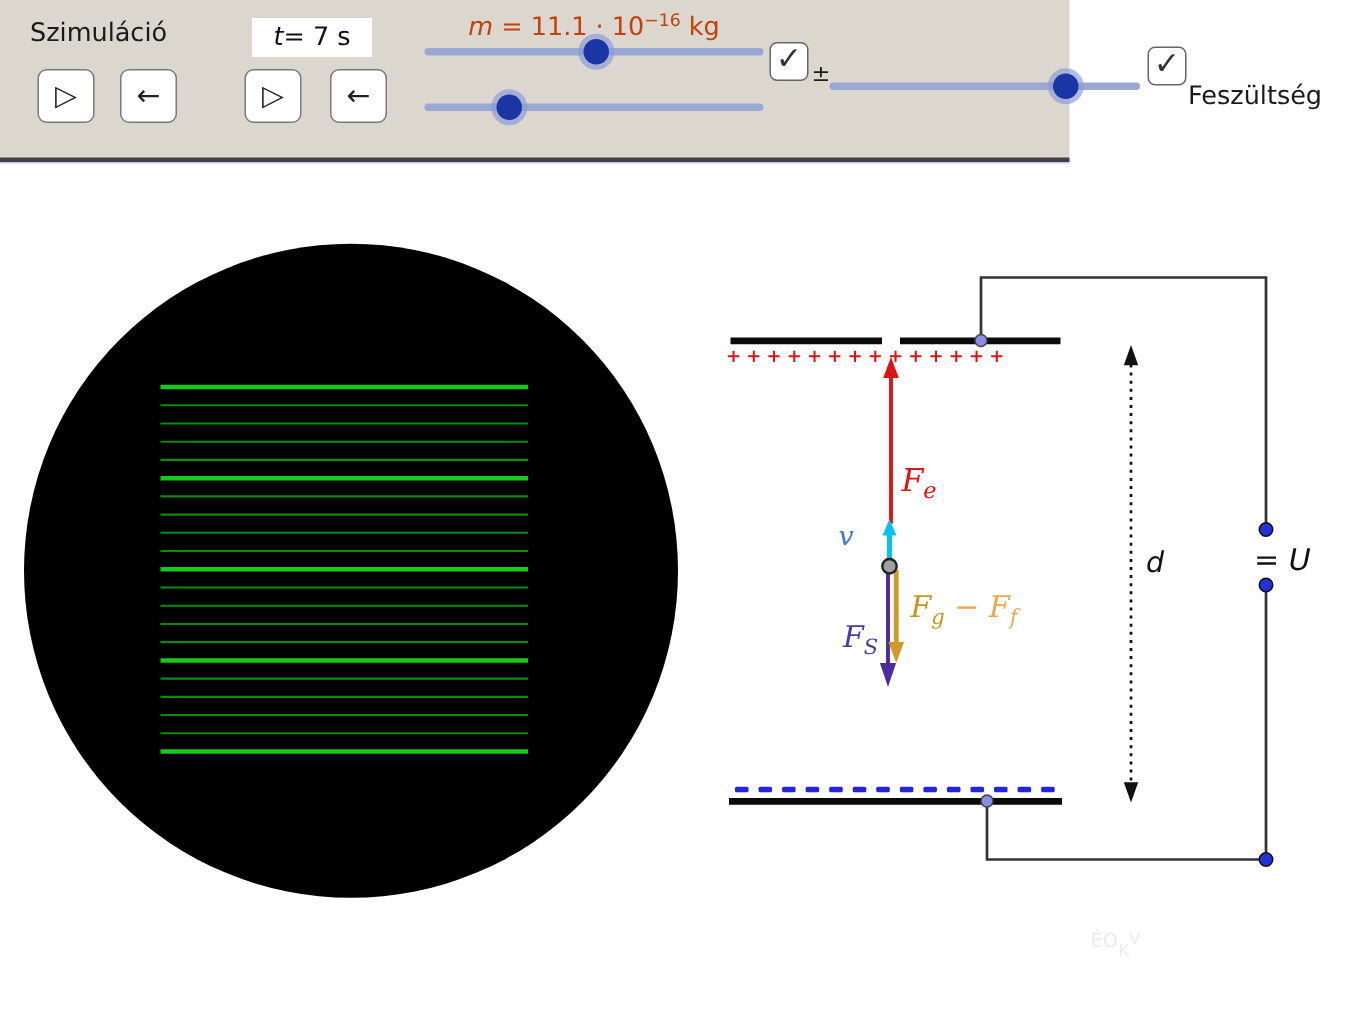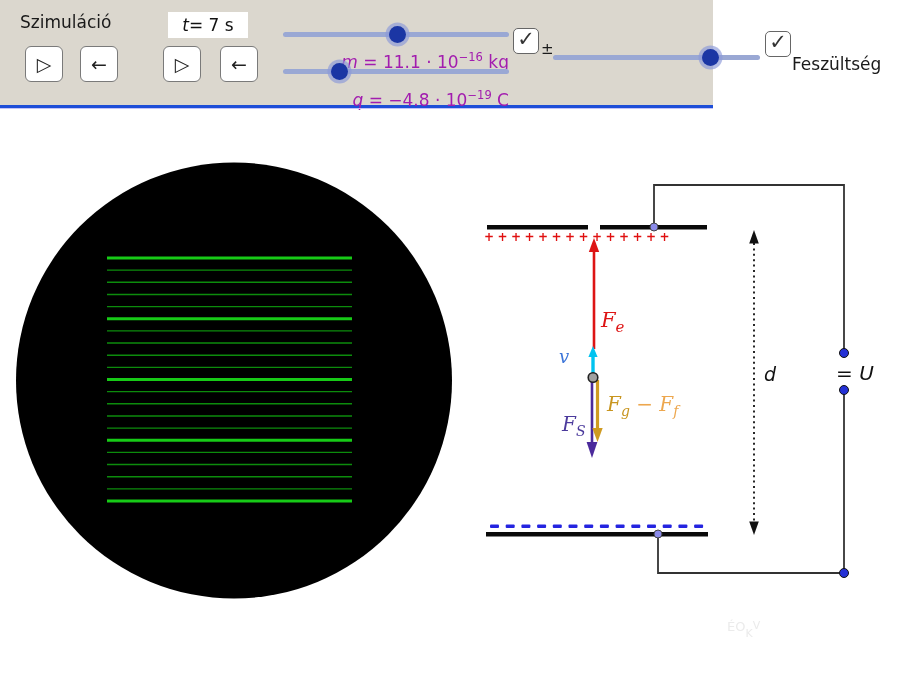--- a/index.html
+++ b/index.html
@@ -2,31 +2,31 @@
 <html><head>
 <meta charset="utf-8">
 <style>
   * { margin:0; padding:0; box-sizing:border-box; }
   html,body { width:900px; height:675px; overflow:hidden; background:#fff;
               font-family:"DejaVu Sans", sans-serif; }
   #stage { position:relative; width:900px; height:675px; }
 
   
   #toolbar { position:absolute; left:0; top:0; width:713px; height:108px;
-             background:#dbd7ce; border-bottom:3px solid #1d4ed8; z-index:5; }
+             background:#dbd7ce; border-bottom:3px solid #404040; z-index:5; }
   #toolbar:after { content:""; position:absolute; left:0; right:0; bottom:-4px;
                    height:1px; background:#c3c3f8; }
   .tb-label { position:absolute; color:#1a1a1a; font-size:17px; white-space:nowrap; }
   .ggb-btn { position:absolute; width:38px; height:36px; background:#fff;
              border:1.5px solid #7a7a7a; border-radius:6px; display:flex;
              align-items:center; justify-content:center; cursor:pointer; }
   .ggb-btn .glyph { font-size:19px; color:#222; line-height:1; }
   .t-box { position:absolute; background:#fff; display:flex; align-items:center;
            justify-content:center; font-size:17px; color:#111; }
-  .slider-label { position:absolute; text-align:right; font-size:17px; color:#a21caf; white-space:nowrap;margin-top:44px; }
+  .slider-label { position:absolute; text-align:center; font-size:17px; color:#c2410c; white-space:nowrap; }
   .slider-label i, .t-box i { font-style:italic; }
   .slider-label sup { font-size:11.5px; }
   .track { position:absolute; height:5px; background:#9aa8d4; border-radius:2.5px; cursor:pointer; }
   .thumb { position:absolute; width:17px; height:17px; border-radius:50%;
            background:#1b36a4; box-shadow:0 0 0 3.5px rgba(138,152,216,0.65);
            cursor:pointer; }
   .checkbox { position:absolute; width:26px; height:26px; background:#fff;
               border:1.5px solid #666; border-radius:5px; display:flex;
               align-items:center; justify-content:center; cursor:pointer; }
   .checkbox .check { font-size:21px; font-weight:bold; color:#333; line-height:1;
@@ -62,21 +62,20 @@
       <span class="glyph">▷</span>
     </div>
     <div class="ggb-btn" style="left:220px; top:46px;">
       <span class="glyph">←</span>
     </div>
 
     <div class="slider-label" style="left:283px; top:6px; width:226px;"><i>m</i><span> = 11.1 · 10</span><sup>−16</sup><span> kg</span></div>
     <div class="track" style="left:283px; top:32px; width:226px;"></div>
     <div class="thumb" style="left:389px; top:26px;"></div>
 
-    <div class="slider-label" style="left:283px; top:44px; width:226px;"><i>q</i><span> = −4.8 · 10</span><sup>−19</sup><span> C</span></div>
     <div class="track" style="left:283px; top:69px; width:226px;"></div>
     <div class="thumb" style="left:331px; top:63px;"></div>
 
     <div class="checkbox" style="left:513px; top:28px;">
       <span class="check">✓</span>
     </div>
     <div class="tb-label" style="left:541px; top:40px; font-size:15px;">±</div>
 
     <div class="track" style="left:553px; top:55px; width:207px;"></div>
     <div class="thumb" style="left:702px; top:49px;"></div>

